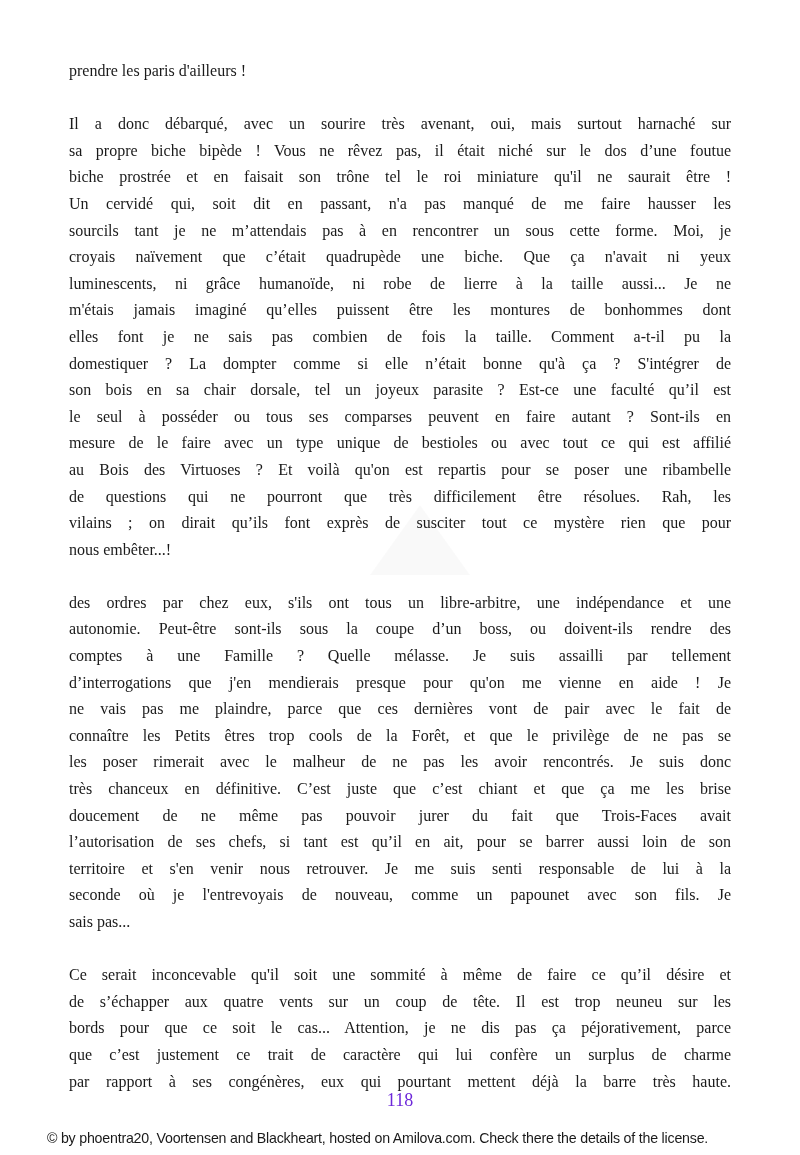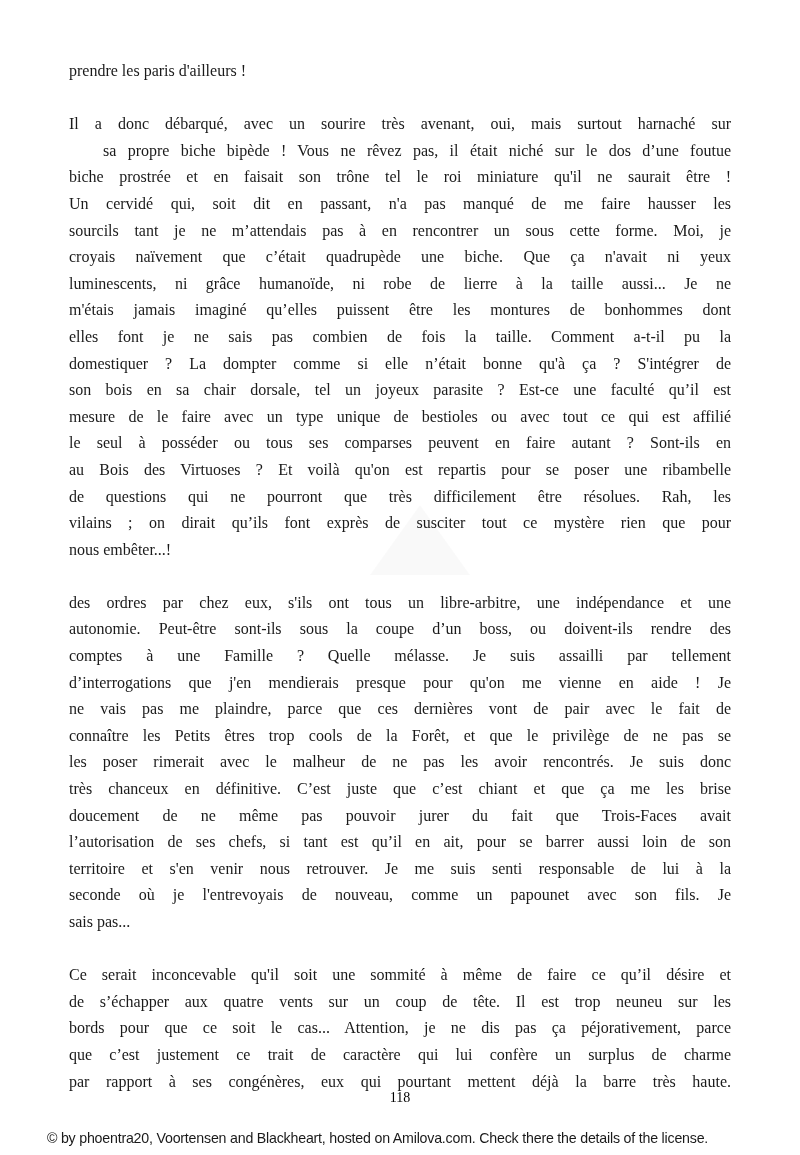--- a/index.html
+++ b/index.html
@@ -19,21 +19,21 @@
     }
     .para { margin: 0 0 26.6px 0; }
     .line { display: block; text-align: justify; text-align-last: justify; white-space: nowrap; }
     .line.last { text-align-last: left; }
     .watermark {
       position: absolute; left: 360px; top: 500px; width: 120px; height: 80px;
       opacity: 0.04;
     }
     .page-number {
       position: absolute; left: 0; top: 1090px; width: 800px; text-align: center;
-      font-family: "Liberation Serif", serif; font-size: 14px; color: #000000;
+      font-family: "Liberation Serif", serif; font-size: 18px; color: #6d28d9;
     }
     .license {
       position: absolute; left: 0; top: 1130px; width: 755px; text-align: center;
       font-family: "Liberation Sans", sans-serif; font-size: 14.2px; color: #1a1a1a;
       letter-spacing: -0.2px;
       white-space: nowrap;
     }
   </style>
 </head>
 <body>
@@ -45,32 +45,32 @@
   </svg>
 
   <div class="text-block">
 
     <p class="para">
       <span class="line last" style="word-spacing: 0px;">prendre les paris d'ailleurs !</span>
     </p>
 
     <p class="para">
       <span class="line" style="word-spacing: 0px;">Il a donc débarqué, avec un sourire très avenant, oui, mais surtout harnaché sur</span>
-      <span class="line" style="word-spacing: 0px; margin-left: 34px;">sa propre biche bipède ! Vous ne rêvez pas, il était niché sur le dos d’une foutue</span>
+      <span class="line" style="word-spacing: 0px;">sa propre biche bipède ! Vous ne rêvez pas, il était niché sur le dos d’une foutue</span>
       <span class="line" style="word-spacing: 0px;">biche prostrée et en faisait son trône tel le roi miniature qu'il ne saurait être !</span>
       <span class="line" style="word-spacing: 0px;">Un cervidé qui, soit dit en passant, n'a pas manqué de me faire hausser les</span>
       <span class="line" style="word-spacing: 0px;">sourcils tant je ne m’attendais pas à en rencontrer un sous cette forme. Moi, je</span>
       <span class="line" style="word-spacing: 0px;">croyais naïvement que c’était quadrupède une biche. Que ça n'avait ni yeux</span>
       <span class="line" style="word-spacing: 0px;">luminescents, ni grâce humanoïde, ni robe de lierre à la taille aussi... Je ne</span>
       <span class="line" style="word-spacing: 0px;">m'étais jamais imaginé qu’elles puissent être les montures de bonhommes dont</span>
       <span class="line" style="word-spacing: 0px;">elles font je ne sais pas combien de fois la taille. Comment a-t-il pu la</span>
       <span class="line" style="word-spacing: 0px;">domestiquer ? La dompter comme si elle n’était bonne qu'à ça ? S'intégrer de</span>
       <span class="line" style="word-spacing: 0px;">son bois en sa chair dorsale, tel un joyeux parasite ? Est-ce une faculté qu’il est</span>
+      <span class="line" style="word-spacing: 0px;">le seul à posséder ou tous ses comparses peuvent en faire autant ? Sont-ils en</span>
       <span class="line" style="word-spacing: 0px;">mesure de le faire avec un type unique de bestioles ou avec tout ce qui est affilié</span>
-      <span class="line" style="word-spacing: 0px;">le seul à posséder ou tous ses comparses peuvent en faire autant ? Sont-ils en</span>
       <span class="line" style="word-spacing: 0px;">au Bois des Virtuoses ? Et voilà qu'on est repartis pour se poser une ribambelle</span>
       <span class="line" style="word-spacing: 0px;">de questions qui ne pourront que très difficilement être résolues. Rah, les</span>
       <span class="line" style="word-spacing: 0px;">vilains ; on dirait qu’ils font exprès de susciter tout ce mystère rien que pour</span>
       <span class="line last" style="word-spacing: 0px;">nous embêter...!</span>
     </p>
 
     <p class="para">
       <span class="line" style="word-spacing: 0px;">des ordres par chez eux, s'ils ont tous un libre-arbitre, une indépendance et une</span>
       <span class="line" style="word-spacing: 0px;">autonomie. Peut-être sont-ils sous la coupe d’un boss, ou doivent-ils rendre des</span>
       <span class="line" style="word-spacing: 0px;">comptes à une Famille ? Quelle mélasse. Je suis assailli par tellement</span>

